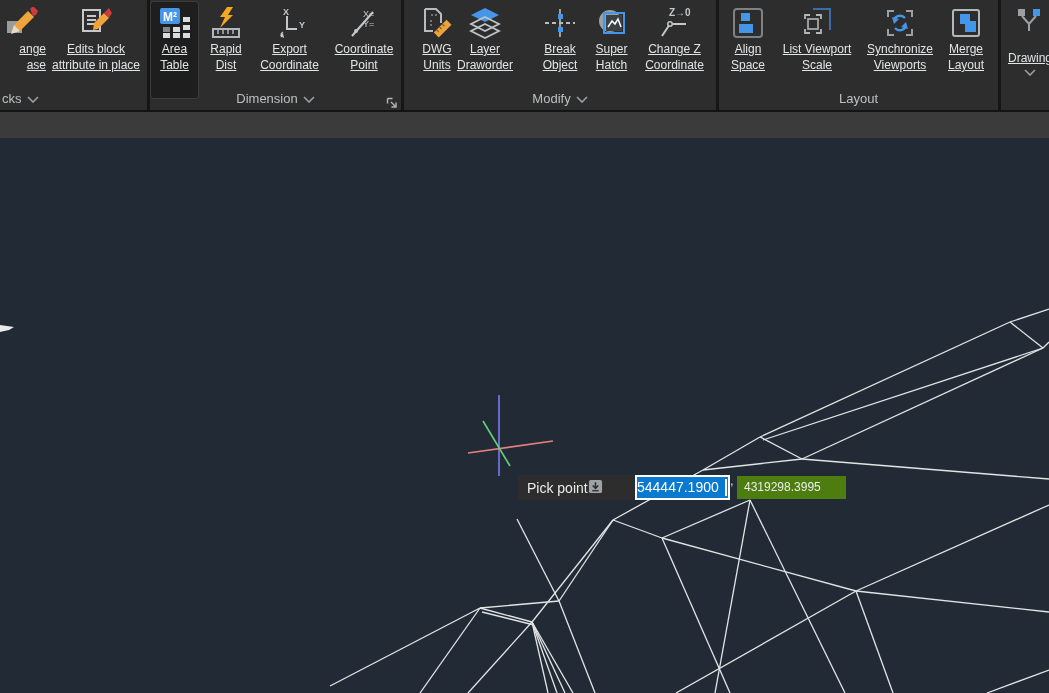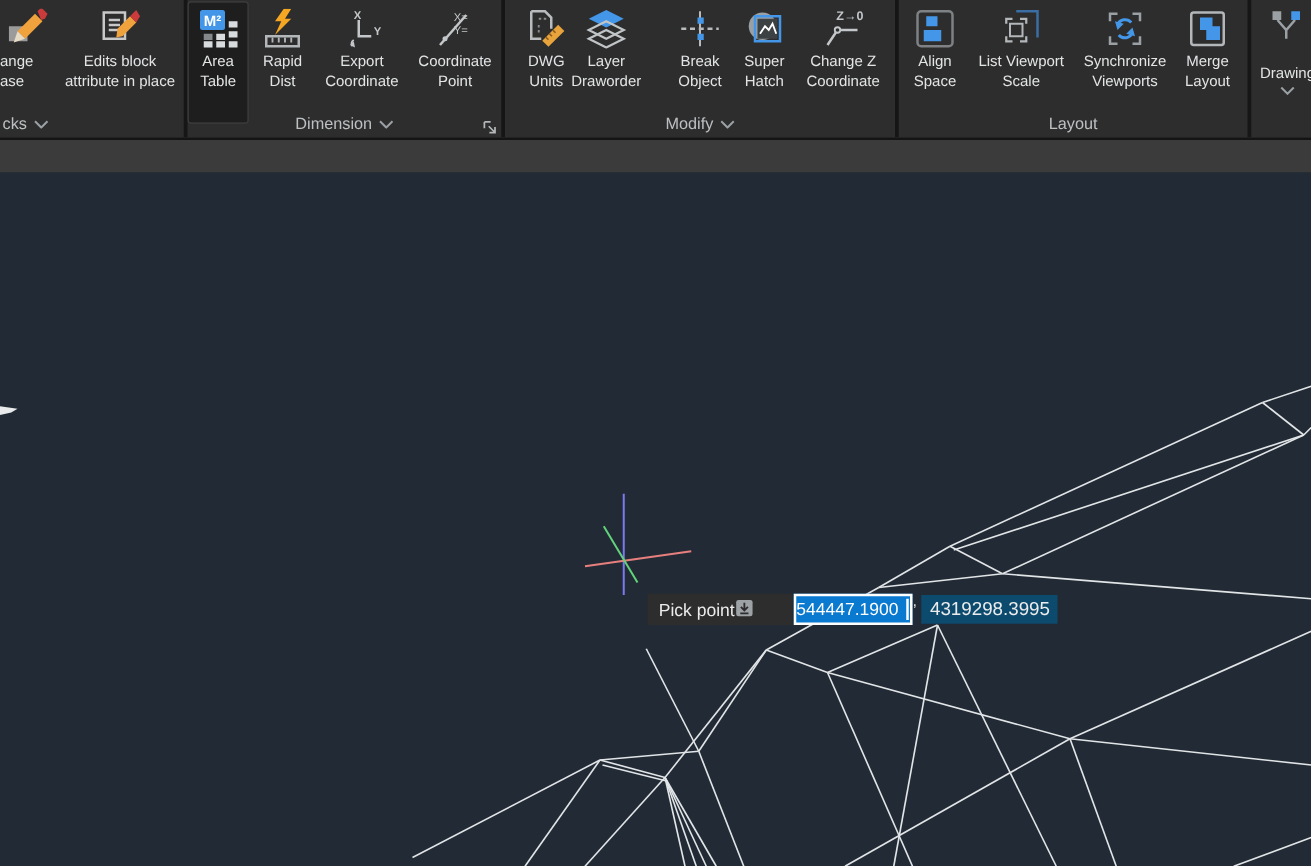--- a/index.html
+++ b/index.html
@@ -6,27 +6,27 @@
   body{
     width:1049px;height:693px;overflow:hidden;position:relative;
     background:#222b35;font-family:"Liberation Sans",sans-serif;
     -webkit-font-smoothing:antialiased;
   }
   
   .ribbon{position:absolute;top:0;left:0;width:1049px;height:110px;background:#2d2d2d}
   .psep{position:absolute;top:0;width:3px;height:110px;background:#161616}
   .rbtn{
     position:absolute;top:2px;height:96px;text-align:center;color:#e2e4e5;
-    font-size:12px;cursor:pointer;border-radius:2px;
+    font-size:12px;cursor:pointer;border-radius:2px;text-decoration:underline;
   }
   .rbtn.active{background:#1e1e1e;outline:1px solid #3c3c3c}
   .ricon{display:block;width:32px;height:32px;margin:5px auto 2px auto}
   .ricon svg{width:32px;height:32px;display:block}
   .rlab{display:block;line-height:16px;white-space:nowrap}
-  .rlab.leftcut{text-align:left}
+  .rlab.leftcut{text-align:right}
   .plabel{
     position:absolute;top:90px;height:18px;line-height:18px;font-size:13px;
     color:#bcc0c2;text-align:center;display:flex;align-items:center;justify-content:center;gap:5px;
   }
   .plabel.leftfrag{justify-content:flex-start;padding-left:2px}
   .chev svg{display:block}
   .launcher{position:absolute;top:95px;width:12px;height:12px;cursor:pointer}
   .vbtn-label{display:block;font-size:12px;color:#e2e4e5;line-height:14px;margin-top:12px}
   .vbtn-chev{display:block;margin:4px auto 0 auto;width:12px}
   .band{position:absolute;top:110px;left:0;width:1049px;height:28px;background:#3b3b3b;border-top:2px solid #141414;box-sizing:border-box}
@@ -40,22 +40,22 @@
     padding:0 5px 0 9px;box-sizing:border-box;
   }
   .dyn-x{
     position:absolute;left:635px;top:475px;width:95px;height:25px;box-sizing:border-box;
     background:#0a79d0;border:2px solid #ffffff;color:#ffffff;font-size:14px;
     line-height:20px;padding-left:0;white-space:nowrap;overflow:hidden;
   }
   .dyn-caret{position:absolute;right:1px;top:2px;bottom:2px;width:2px;background:#ffffff}
   .dyn-sep{position:absolute;left:730px;top:473px;color:#d9d9d9;font-size:13px}
   .dyn-y{
-    position:absolute;left:737px;top:476px;width:109px;height:23px;background:#0c4a6e;
-    color:#ececec;font-size:15px;line-height:23px;padding-left:7px;box-sizing:border-box;white-space:nowrap;
+    position:absolute;left:737px;top:476px;width:109px;height:23px;background:#4d7c0f;
+    color:#ececec;font-size:12px;line-height:23px;padding-left:7px;box-sizing:border-box;white-space:nowrap;
   }
 </style>
 </head>
 <body>
 
 <div class="ribbon">
 
   <div class="psep" style="left:147px"></div>
   <div class="psep" style="left:401px"></div>
   <div class="psep" style="left:716px"></div>

